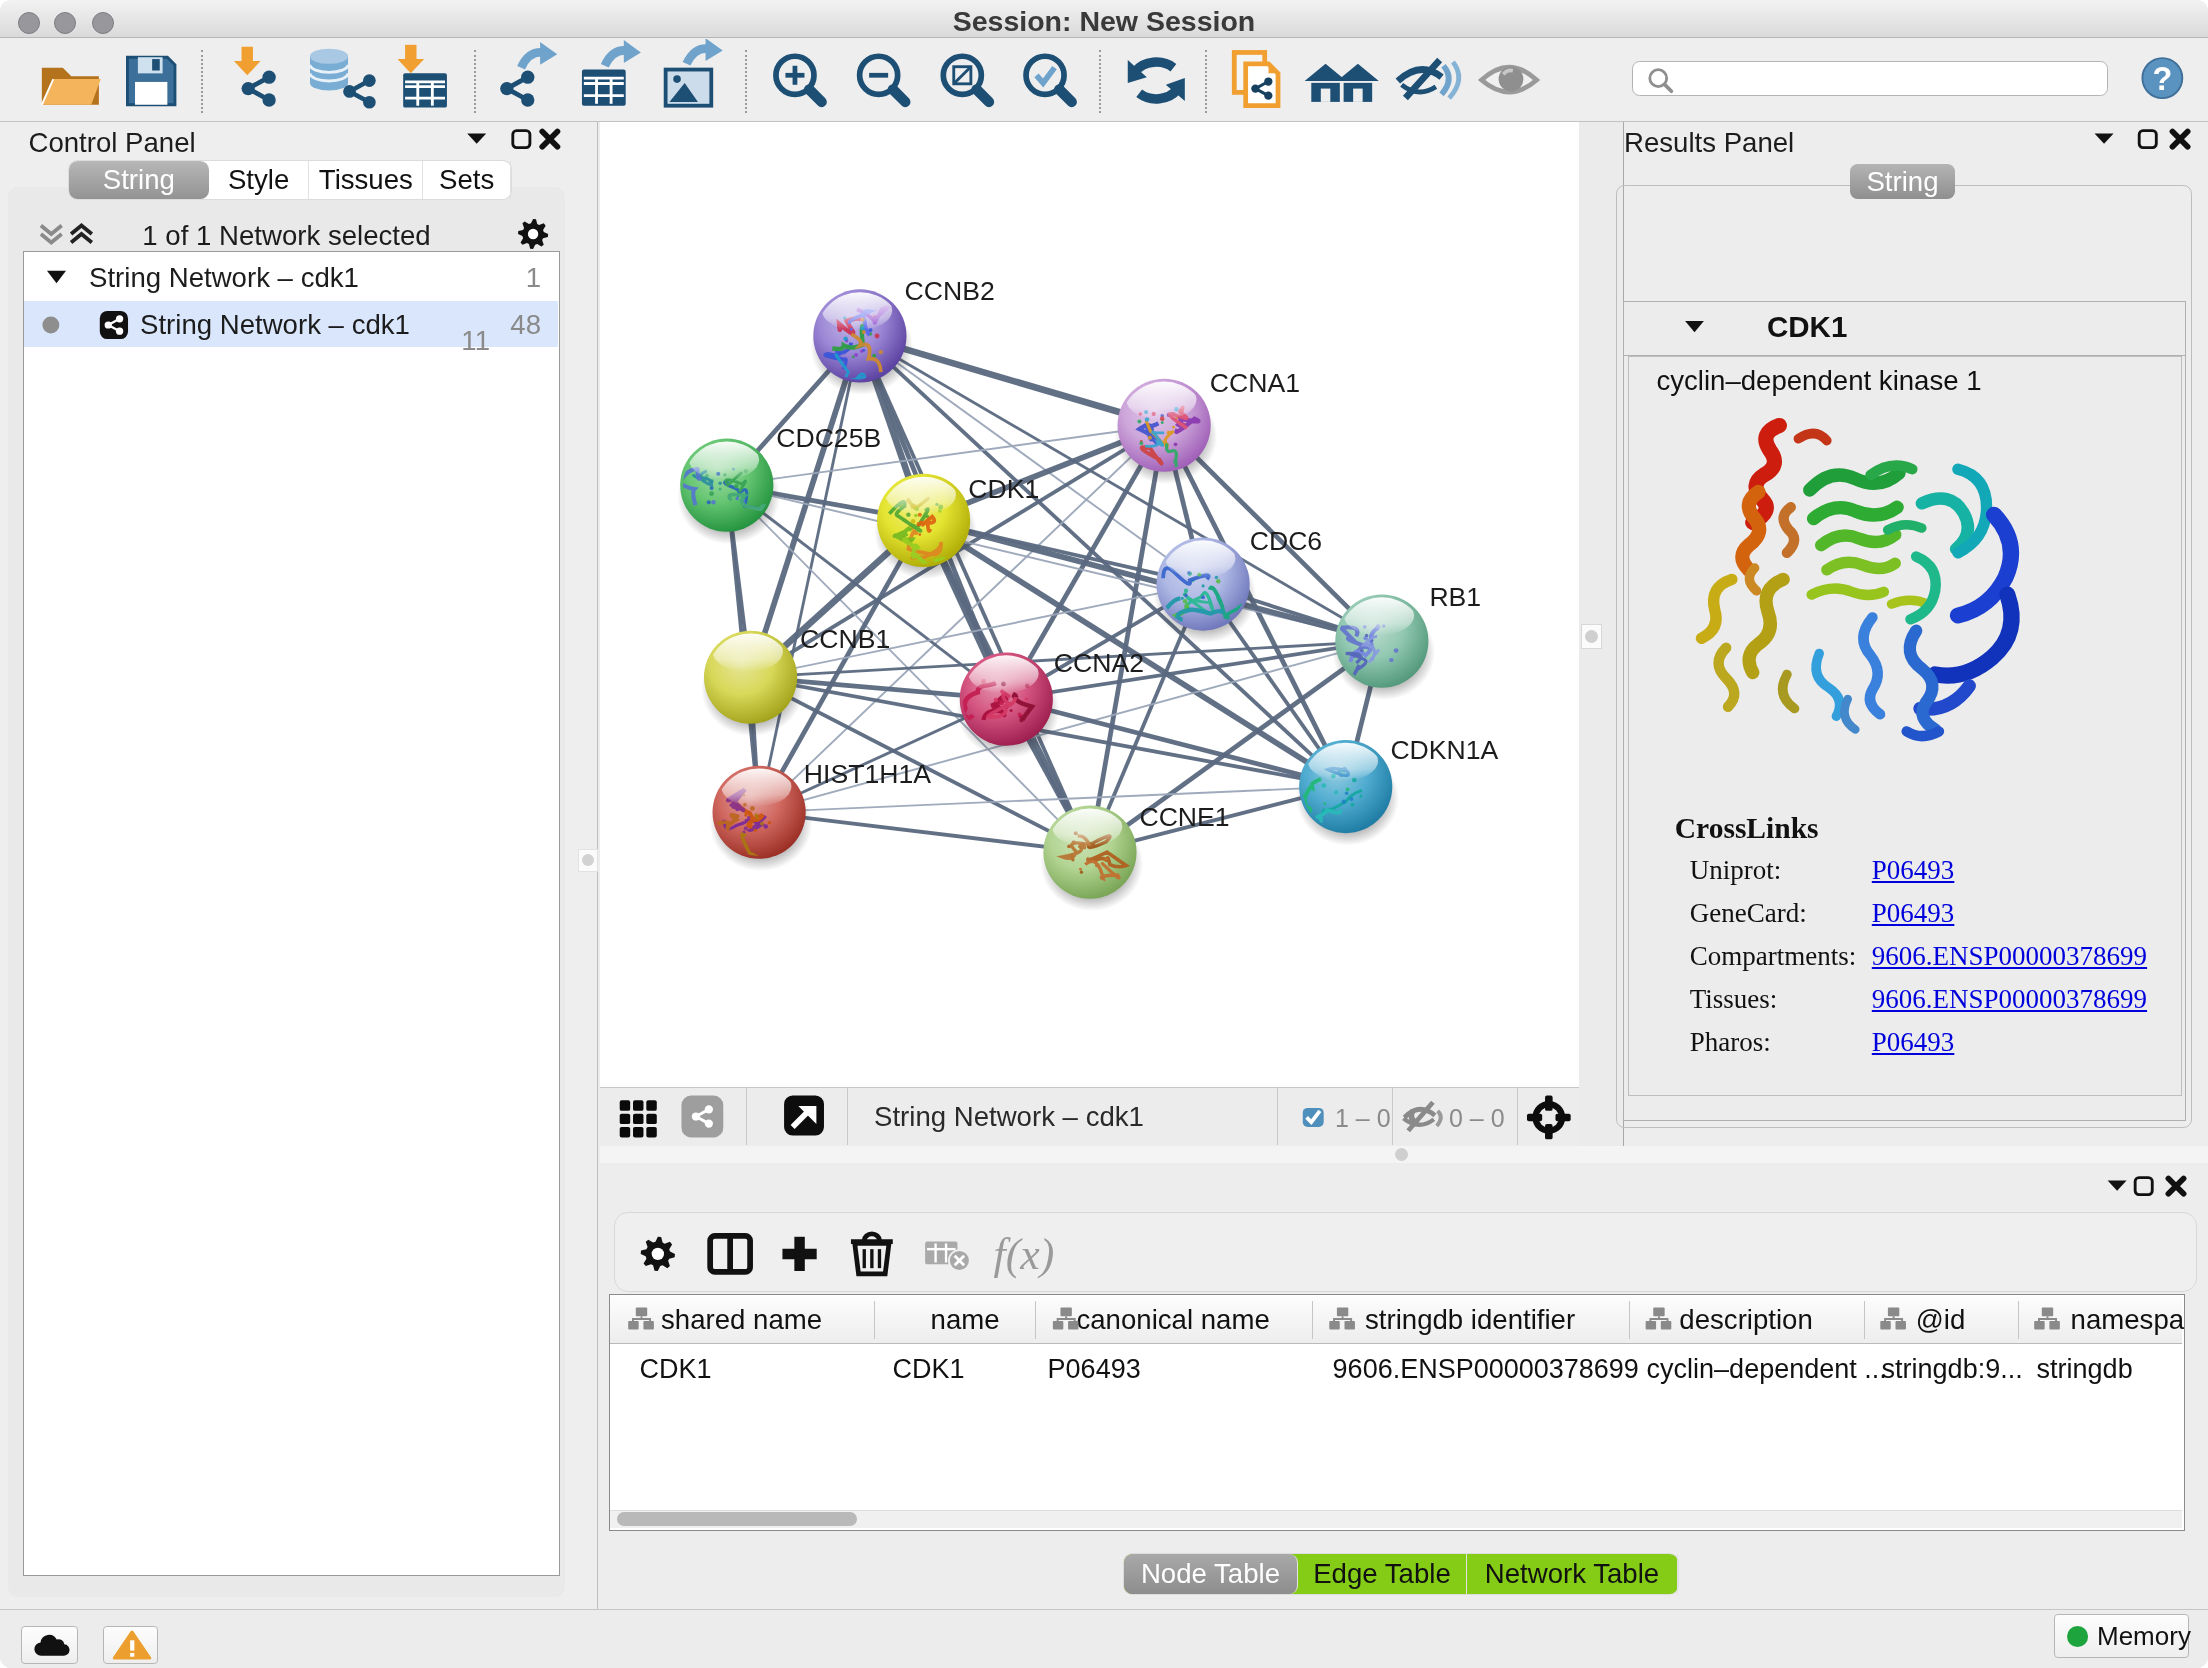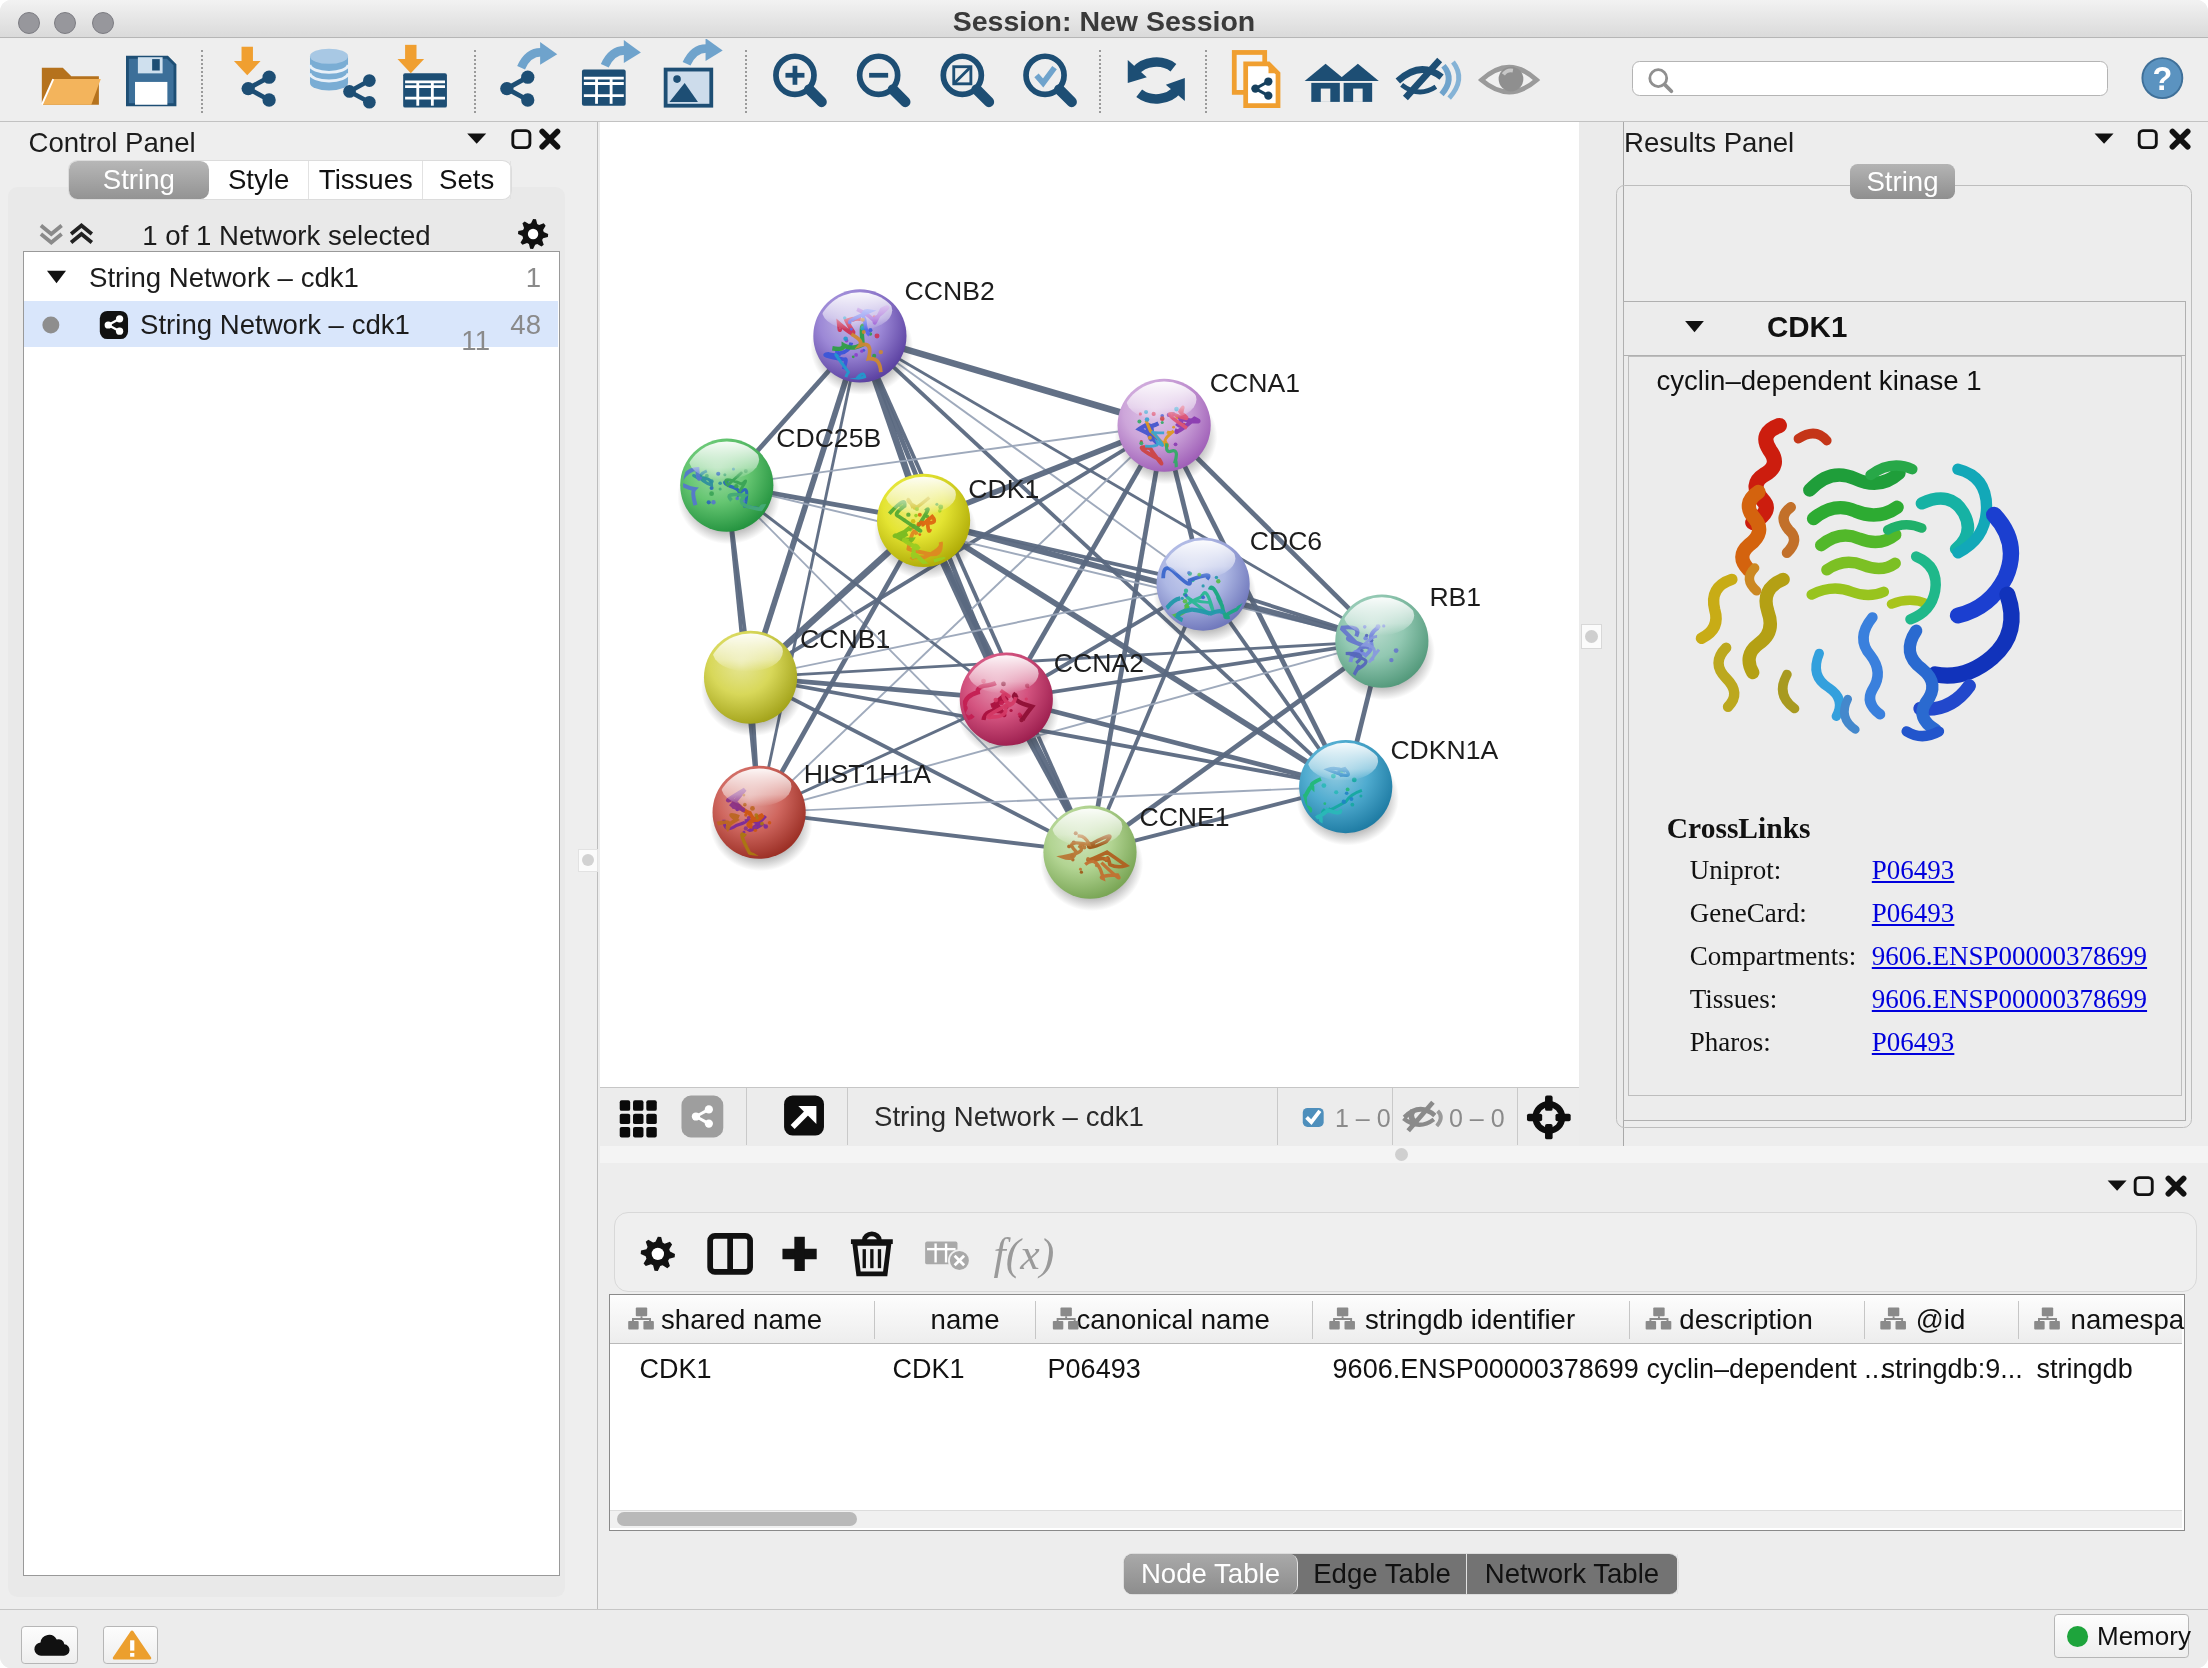--- a/index.html
+++ b/index.html
@@ -43,21 +43,21 @@
 .xlink { color:#0000dd; text-decoration:underline; }
 
 #tpanel { left:600px; top:1163px; width:1608px; height:446px; background:#ededed; }
 #ttoolbar { position:absolute; left:14.3px; top:49px; width:1583px; height:80px; background:#efefef; border:1px solid #d8d8d8; border-radius:14px; }
 #ttable { position:absolute; left:8.6px; top:131px; width:1576px; height:237px; background:#ffffff; border:1.9px solid #8a8a8a; overflow:hidden; }
 #thead { position:absolute; left:0; top:0; width:1572px; height:49px; background:linear-gradient(#fdfdfd,#ededed); border-bottom:1.9px solid #b9b9b9; }
 .th { position:absolute; top:0; height:49px; font-size:27.6px; color:#111; text-align:center; line-height:49px; }
 .thsep { position:absolute; top:5.7px; height:38px; width:0; border-left:1.9px solid #c6c6c6; }
 .td { position:absolute; top:59px; font-size:27px; color:#111; }
 #tscroll { position:absolute; left:7.6px; top:217px; width:240px; height:14.3px; background:#b9b9b9; border-radius:7.6px; }
-#ttabs { position:absolute; left:524px; top:391px; height:40px; display:flex; background:#737373; border-radius:8.6px; box-shadow:0 0 0 1px #dcdcdc; }
+#ttabs { position:absolute; left:524px; top:391px; height:40px; display:flex; background:#84cc16; border-radius:8.6px; box-shadow:0 0 0 1px #dcdcdc; }
 .ttab { line-height:40px; font-size:27.6px; color:#111; border-right:1px solid #e2e2e2; text-align:center; }
 .ttab.sel { background:linear-gradient(#a9a9a9,#8d8d8d); color:#fff; border-radius:8.6px; }
 
 #statusbar { left:0; top:1609px; width:2208px; height:59px; background:#ececec; border-top:1.9px solid #c6c6c6; }
 .sbtn { position:absolute; top:16px; height:38px; background:linear-gradient(#fdfdfd,#eeeeee); border:1.9px solid #b6b6b6; border-radius:3.8px; }
 </style>
 </head>
 <body>
 <div id="titlebar" class="abs">
   <div class="tl" style="left:18px;"></div>
@@ -759,21 +759,21 @@
           <path d="M262,148 q24,10 20,36 q-4,22 -26,30" fill="none" stroke="#1fb88a" stroke-width="11" stroke-linecap="round"></path>
           <path d="M232,120 q18,-10 36,-2" fill="none" stroke="#20b06a" stroke-width="10" stroke-linecap="round"></path>
           <path d="M344,104 q28,30 12,66 q-16,32 -50,40" fill="none" stroke="#1b3fd0" stroke-width="17" stroke-linecap="round"></path>
           <path d="M358,188 q14,40 -16,66 q-28,24 -60,18" fill="none" stroke="#1133bb" stroke-width="17" stroke-linecap="round"></path>
           <path d="M318,284 q-20,28 -52,24" fill="none" stroke="#2248cc" stroke-width="14" stroke-linecap="round"></path>
           <path d="M262,226 q-16,24 6,40 q20,16 4,36 q-10,16 10,28" fill="none" stroke="#2a6ad0" stroke-width="13" stroke-linecap="round"></path>
           <path d="M216,212 q-18,22 -2,40 q14,18 2,36 q-8,14 8,26" fill="none" stroke="#3a80dd" stroke-width="11" stroke-linecap="round"></path>
           <path d="M190,298 q-10,20 8,32" fill="none" stroke="#4488cc" stroke-width="9" stroke-linecap="round"></path>
           <path d="M252,332 q16,10 34,0" fill="none" stroke="#2255cc" stroke-width="11" stroke-linecap="round"></path>
         </svg>
-      <div class="serif" style="position:absolute; left:38px; top:455px; font-size:29.5px; font-weight:bold; color:#111;">CrossLinks</div>
+      <div class="serif" style="position:absolute; left:46px; top:455px; font-size:29.5px; font-weight:bold; color:#111;">CrossLinks</div>
       <div class="xlrow serif" style="left:61px; top:498px;">Uniprot:</div>
       <div class="xlrow serif" style="left:243px; top:498px;"><span class="xlink">P06493</span></div>
       <div class="xlrow serif" style="left:61px; top:541px;">GeneCard:</div>
       <div class="xlrow serif" style="left:243px; top:541px;"><span class="xlink">P06493</span></div>
       <div class="xlrow serif" style="left:61px; top:584px;">Compartments:</div>
       <div class="xlrow serif" style="left:243px; top:584px;"><span class="xlink">9606.ENSP00000378699</span></div>
       <div class="xlrow serif" style="left:61px; top:627px;">Tissues:</div>
       <div class="xlrow serif" style="left:243px; top:627px;"><span class="xlink">9606.ENSP00000378699</span></div>
       <div class="xlrow serif" style="left:61px; top:670px;">Pharos:</div>
       <div class="xlrow serif" style="left:243px; top:670px;"><span class="xlink">P06493</span></div>

